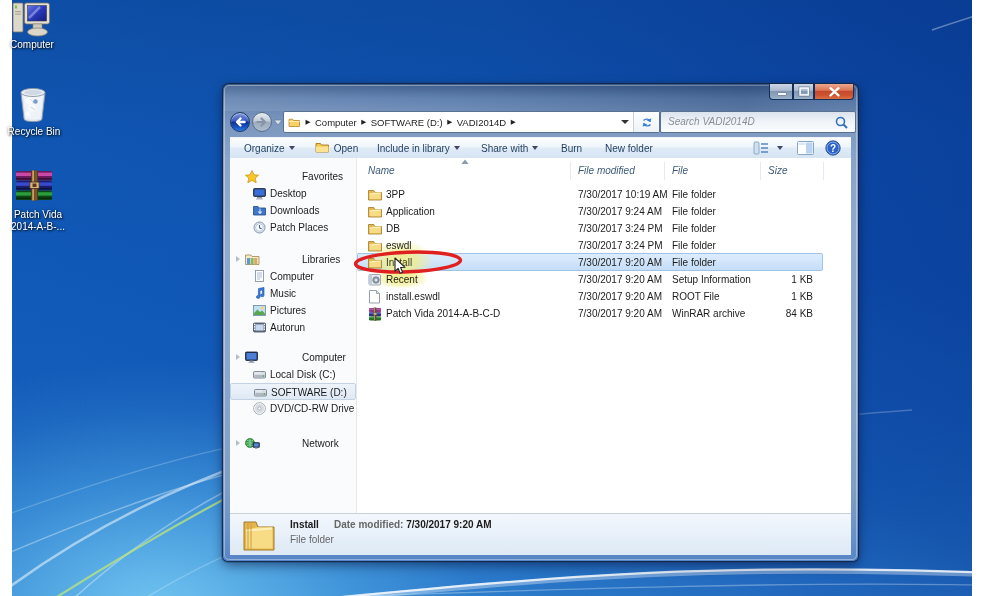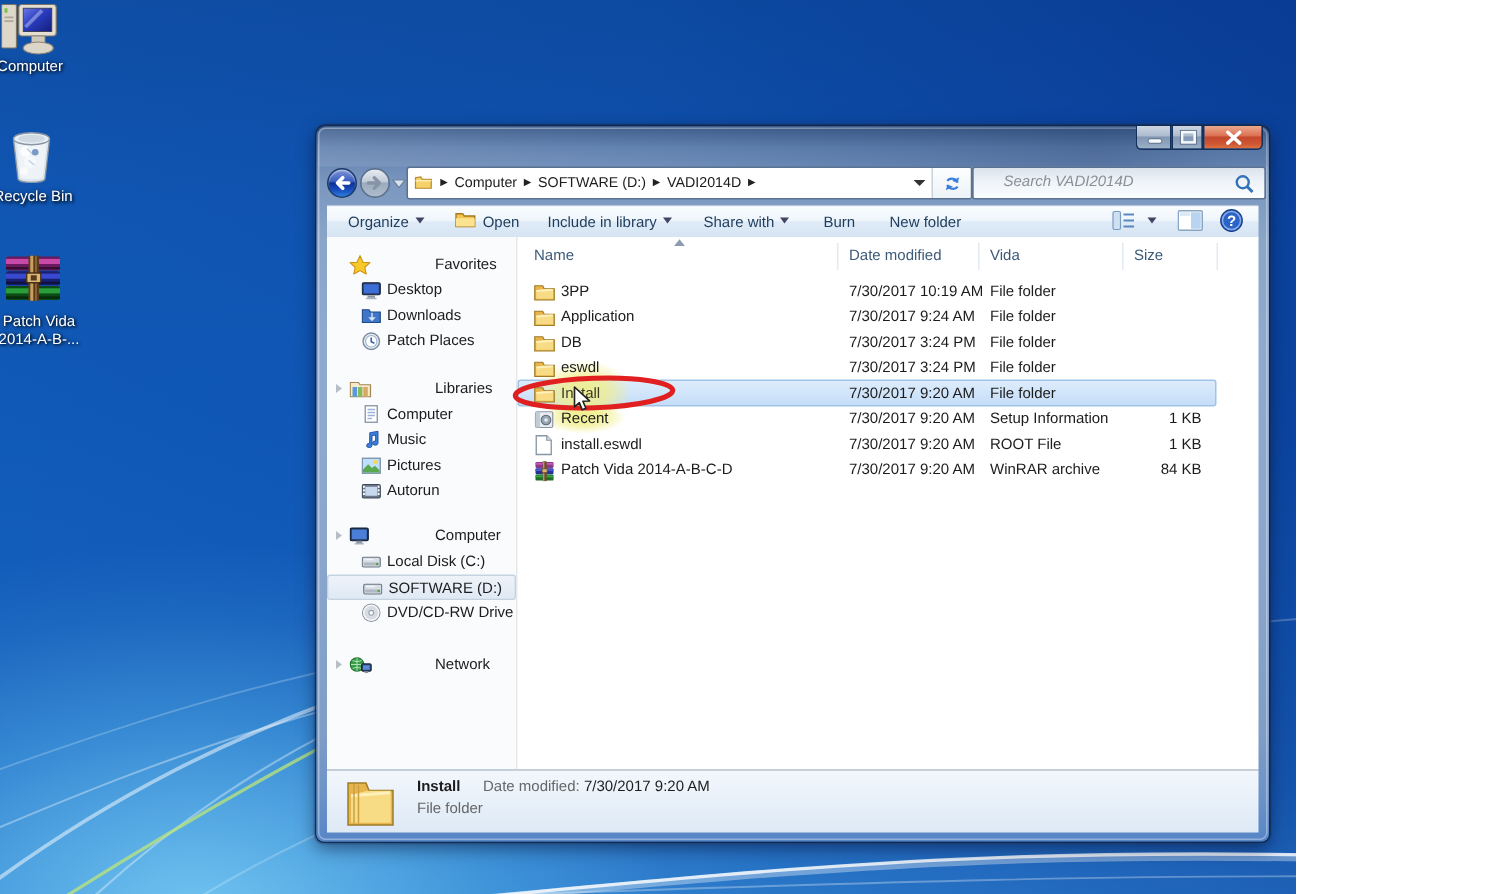--- a/index.html
+++ b/index.html
@@ -1,20 +1,20 @@
 <!DOCTYPE html>
 <html><head>
 <meta charset="utf-8">
 <style>
   * { margin:0; padding:0; box-sizing:border-box; }
   html,body { width:1007px; height:596px; overflow:hidden; }
   body { font-family:"Liberation Sans", sans-serif; }
   .abs { position:absolute; }
   #desktop {
-    position:absolute; left:0; top:0; width:864px; height:596px;
+    position:absolute; left:12px; top:0; width:960px; height:596px;
     background:
       radial-gradient(ellipse 480px 300px at 15% 102%, rgba(120,205,245,0.9) 0%, rgba(80,170,230,0.55) 42%, rgba(60,140,215,0.22) 66%, rgba(40,110,195,0) 82%),
       radial-gradient(ellipse 760px 260px at 48% 112%, rgba(70,160,225,0.55) 0%, rgba(50,130,210,0.25) 55%, rgba(30,90,180,0) 80%),
       linear-gradient(180deg, rgba(5,35,100,0.22) 0%, rgba(8,50,125,0.10) 22%, rgba(20,80,170,0) 45%, rgba(35,115,200,0.25) 78%, rgba(55,140,215,0.35) 100%),
       linear-gradient(100deg, #115ab8 0%, #0f54b2 45%, #0c47a6 78%, #0a419c 100%);
   }
   .dlabel {
     position:absolute; color:#fff; font-size:10px; text-align:center;
     text-shadow: 1px 1px 2px rgba(0,0,0,0.85), 0 0 3px rgba(0,0,0,0.5);
   }
@@ -55,21 +55,21 @@
   }
   #addr .crumbs { position:absolute; left:4px; top:0; height:20px; line-height:20px; white-space:nowrap; font-size:9.5px; }
   #addr .sep { color:#222; font-size:6.5px; padding:0 4.5px; vertical-align:1.5px;}
   #addr .dd { position:absolute; right:30px; top:8px; width:0; height:0;
     border-left:4px solid transparent; border-right:4px solid transparent; border-top:4px solid #333; }
   #addr .refresh { position:absolute; right:0px; top:0px; width:26px; height:20px; border-left:1px solid #c8d2dd;
     background:linear-gradient(180deg,#fdfefe,#eef3f8); }
   #search {
     position:absolute; left:437px; top:27px; width:196px; height:22px;
     background:linear-gradient(180deg,#dbe3ec,#eef3f8 45%,#fbfdfe 100%); border:1px solid #5a7292; border-radius:2px;
-    font-size:10px; font-style:italic; color:#8a8f96; line-height:20px; padding-left:20px;
+    font-size:10px; font-style:italic; color:#8a8f96; line-height:20px; padding-left:7px;
   }
   
   #toolbar {
     position:absolute; left:7px; top:53px; width:621px; height:22px;
     background: linear-gradient(180deg, #fbfdfe 0%, #eef5fb 45%, #dfebf7 50%, #d6e4f3 100%);
     border-bottom:1px solid #c6cdd4; border-top:1px solid #eef3f8;
     font-size:10px; color:#1e3c5c;
   }
   .tb { position:absolute; top:0; height:21px; line-height:21px; white-space:nowrap; }
   .caret { display:inline-block; width:0; height:0; border-left:3.5px solid transparent; border-right:3.5px solid transparent; border-top:4px solid #446; vertical-align:2px; margin-left:4px;}
@@ -91,21 +91,21 @@
   .sbitem { position:absolute; left:0; width:126px; height:17px; line-height:17px; white-space:nowrap; }
   .sbitem .txt { position:absolute; left:40px; top:0; }
   .sbitem .ic { position:absolute; left:23px; top:2px; }
   .sbgroup .txt { left:32px;margin-left:40px; }
   .sbgroup .ic { left:15px; }
   .exp { position:absolute; left:6px; top:5px; width:0; height:0;
     border-top:3.5px solid transparent; border-bottom:3.5px solid transparent; border-left:4.5px solid #b8bec6; }
   
   #lhead { position:absolute; left:0; top:0; width:495px; height:25px; color:#3c5a78; }
   #lhead .hsep { position:absolute; top:4px; height:18px; width:1px; background:#e4eaf1; }
-  .hcell { position:absolute; top:7px; }
+  .hcell { position:absolute; top:7px;font-style:italic; }
   
   .row { position:absolute; left:0px; width:466px; height:17px; line-height:17px; }
   .row .nm { position:absolute; left:29px; top:0; }
   .row .ic { position:absolute; left:11px; top:2px; }
   .row .dt { position:absolute; left:221px; top:0; }
   .row .tp { position:absolute; left:315px; top:0; }
   .row .sz { position:absolute; left:0px; width:456px; top:0; text-align:right;}
   #rowsel { position:absolute; left:0px; top:95px; width:466px; height:18px;
     background:linear-gradient(180deg,#ddecfc 0%, #d1e5fa 50%, #c4ddf8 100%);
     border:1px solid #a0c3e8; border-radius:2px; }
@@ -386,22 +386,22 @@
               <rect x="8" y="5.5" width="6.5" height="5" rx="0.8" fill="#2a3f5e" stroke="#16263f" stroke-width="0.6"></rect>
               <rect x="9" y="6.5" width="4.5" height="3" fill="#5a8ad8"></rect>
               <rect x="10" y="10.5" width="2.5" height="1.2" fill="#8a94a4"></rect>
             </svg></span>
           <span class="txt">Network</span>
         </div>
     </div>
     <div id="list">
       <div id="lhead">
         <span class="hcell" style="left:11px">Name</span>
-        <span class="hcell" style="left:221px">Date modified</span>
-        <span class="hcell" style="left:315px">Vida</span>
+        <span class="hcell" style="left:221px">File modified</span>
+        <span class="hcell" style="left:315px">File</span>
         <span class="hcell" style="left:411px">Size</span>
         <svg width="10" height="6" style="position:absolute;left:103px;top:1px">
             <path d="M 5 0.5 L 8.6 5 L 1.4 5 Z" fill="#8a9cae"></path>
           </svg>
         <span class="hsep" style="left:213px"></span>
         <span class="hsep" style="left:307px"></span>
         <span class="hsep" style="left:403px"></span>
         <span class="hsep" style="left:466px"></span>
       </div>
       <div id="rowsel"></div>
@@ -500,21 +500,21 @@
         </div>
     </div>
     <div id="details">
       <svg width="34" height="38" style="position:absolute;left:13px;top:2px">
           <path d="M 1 6 L 1 34 L 31 34 L 31 11 L 15 11 L 13 6 Z" fill="#e8b54d" stroke="#9e7c28" stroke-width="1"></path>
           <path d="M 3 14 L 14 11.2 L 29.5 11.2 L 29.5 32.5 L 3 32.5 Z" fill="#f8dc85"></path>
           <path d="M 3 14.5 L 29 12.5" stroke="#fdf0bb" stroke-width="2"></path>
           <path d="M 5 6.5 L 5 33 M 8 7.5 L 8 33" stroke="#caa040" stroke-width="1"></path>
         </svg>
       <div class="abs" style="left:60px; top:5px; font-weight:bold; color:#1c1c1c;">Install</div>
-      <div class="abs" style="left:104px; top:5px; color:#666;">Date modified: <span style="color:#1c1c1c">7/30/2017 9:20 AM</span></div>
+      <div class="abs" style="left:104px; top:5px; color:#666;font-weight:bold;">Date modified: <span style="color:#1c1c1c">7/30/2017 9:20 AM</span></div>
       <div class="abs" style="left:60px; top:20px; color:#666;">File folder</div>
     </div>
   </div>
 
   <svg class="abs" width="130" height="40" style="left:340px;top:244px">
       <ellipse cx="56" cy="18" rx="52.5" ry="9.8" fill="none" stroke="#e02020" stroke-width="3.4" transform="rotate(-2 56 18)"></ellipse>
     </svg>
   <svg class="abs" width="14" height="20" style="left:382px;top:257px">
       <path d="M 1 1 L 1 14.2 L 4.2 11.4 L 6.1 16.2 L 8.6 15.2 L 6.6 10.5 L 11 10.3 Z" fill="#fff" stroke="#222" stroke-width="1.1" stroke-linejoin="round"></path>
     </svg>

